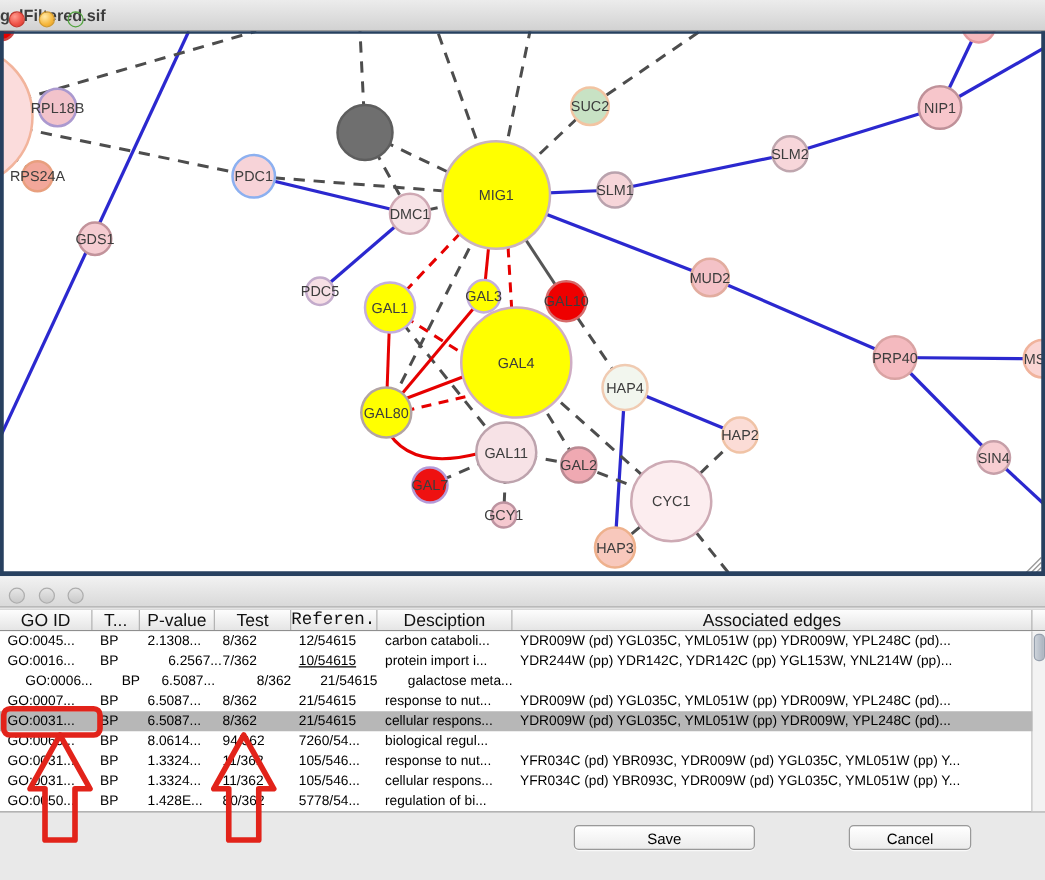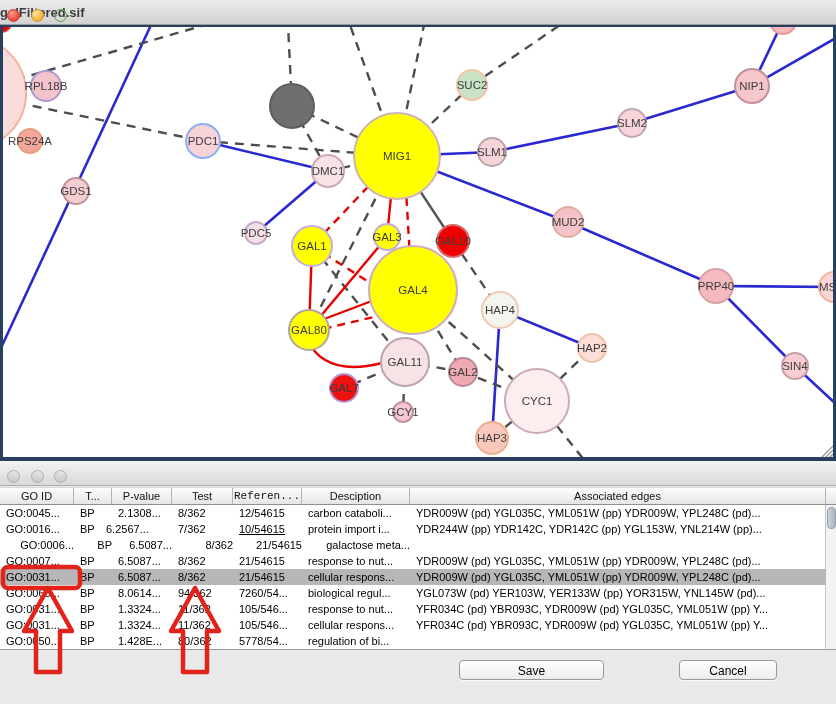--- a/index.html
+++ b/index.html
@@ -37,21 +37,21 @@
     background:linear-gradient(#f2f2f2,#d9d9d9);
     border-bottom:1px solid #ababab;
     text-align:center;font-size:13px;color:#7c7c7c;line-height:25px;box-sizing:border-box;
   }
   .thead{
     position:absolute;left:0;top:26px;width:836px;height:18px;
     background:linear-gradient(#fdfdfd,#e5e5e5);
     border-bottom:1px solid #8f8f8f;border-top:1px solid #d8d8d8;box-sizing:border-box;
   }
   .th{
-    position:absolute;top:0;height:100%;font-size:11px;color:#111;
+    position:absolute;top:0;height:100%;font-size:14px;color:#111;
     text-align:center;line-height:16px;border-right:1px solid #b4b4b4;
     box-sizing:border-box;overflow:hidden;white-space:nowrap;
   }
   .tbody{position:absolute;left:0;top:44px;width:836px;height:145px;background:#ffffff;border-bottom:1px solid #9a9a9a;box-sizing:border-box;}
   .tr{position:absolute;left:0;width:826px;height:16px;}
   .tr.sel{background:#b7b7b7;}
   .td{
     position:absolute;top:0;height:16px;font-size:11px;color:#000;
     line-height:16px;white-space:nowrap;overflow:hidden;box-sizing:border-box;padding-left:6px;
   }
@@ -236,21 +236,21 @@
         <div class="td" style="left: 74px; width: 38px;">BP</div>
         <div class="td" style="left: 112px; width: 60px;">2.1308...</div>
         <div class="td" style="left: 172px; width: 61px;">8/362</div>
         <div class="td" style="left: 233px; width: 69px;">12/54615</div>
         <div class="td" style="left: 302px; width: 108px;">carbon cataboli...</div>
         <div class="td" style="left: 410px; width: 416px;">YDR009W (pd) YGL035C, YML051W (pp) YDR009W, YPL248C (pd)...</div>
       </div>
       <div class="tr" style="top: 16px;">
         <div class="td" style="left: 0px; width: 74px;">GO:0016...</div>
         <div class="td" style="left: 74px; width: 38px;">BP</div>
-        <div class="td" style="left: 100px; width: 60px;">6.2567...</div>
+        <div class="td" style="left: 123px; width: 60px; text-align: center;">6.2567...</div>
         <div class="td" style="left: 172px; width: 61px;">7/362</div>
         <div class="td" style="left: 233px; width: 69px; text-decoration: underline;">10/54615</div>
         <div class="td" style="left: 302px; width: 108px;">protein import i...</div>
         <div class="td" style="left: 410px; width: 416px;">YDR244W (pp) YDR142C, YDR142C (pp) YGL153W, YNL214W (pp)...</div>
       </div>
       <div class="tr" style="top: 32px; text-align: right;">
         <div class="td" style="left: 0px; width: 74px;">GO:0006...</div>
         <div class="td" style="left: 74px; width: 38px;">BP</div>
         <div class="td" style="left: 112px; width: 60px;">6.5087...</div>
         <div class="td" style="left: 172px; width: 61px;">8/362</div>
@@ -275,21 +275,20 @@
         <div class="td" style="left: 302px; width: 108px;">cellular respons...</div>
         <div class="td" style="left: 410px; width: 416px;">YDR009W (pd) YGL035C, YML051W (pp) YDR009W, YPL248C (pd)...</div>
       </div>
       <div class="tr" style="top: 80px;">
         <div class="td" style="left: 0px; width: 74px;">GO:0065...</div>
         <div class="td" style="left: 74px; width: 38px;">BP</div>
         <div class="td" style="left: 112px; width: 60px;">8.0614...</div>
         <div class="td" style="left: 172px; width: 61px;">94/362</div>
         <div class="td" style="left: 233px; width: 69px;">7260/54...</div>
         <div class="td" style="left: 302px; width: 108px;">biological regul...</div>
-        <div class="td" style="left: 410px; width: 416px;">YGL073W (pd) YER103W, YER133W (pp) YOR315W, YNL145W (pd)...</div>
       </div>
       <div class="tr" style="top: 96px;">
         <div class="td" style="left: 0px; width: 74px;">GO:0031...</div>
         <div class="td" style="left: 74px; width: 38px;">BP</div>
         <div class="td" style="left: 112px; width: 60px;">1.3324...</div>
         <div class="td" style="left: 172px; width: 61px;">11/362</div>
         <div class="td" style="left: 233px; width: 69px;">105/546...</div>
         <div class="td" style="left: 302px; width: 108px;">response to nut...</div>
         <div class="td" style="left: 410px; width: 416px;">YFR034C (pd) YBR093C, YDR009W (pd) YGL035C, YML051W (pp) Y...</div>
       </div>

